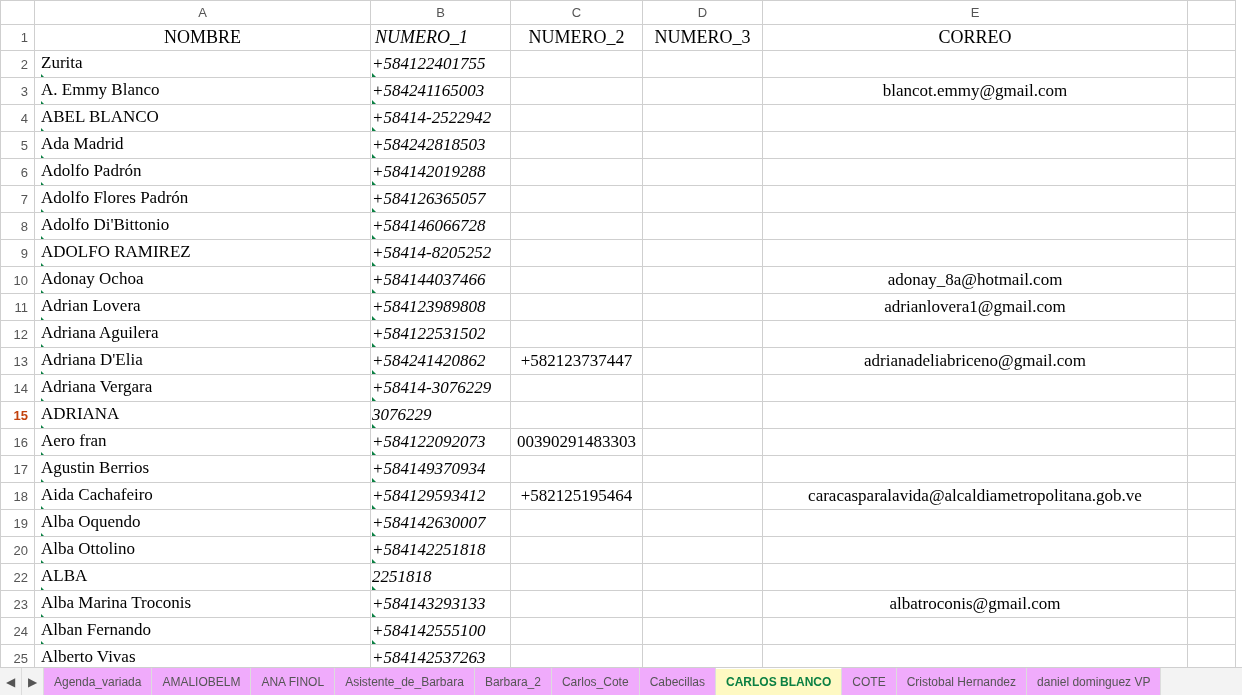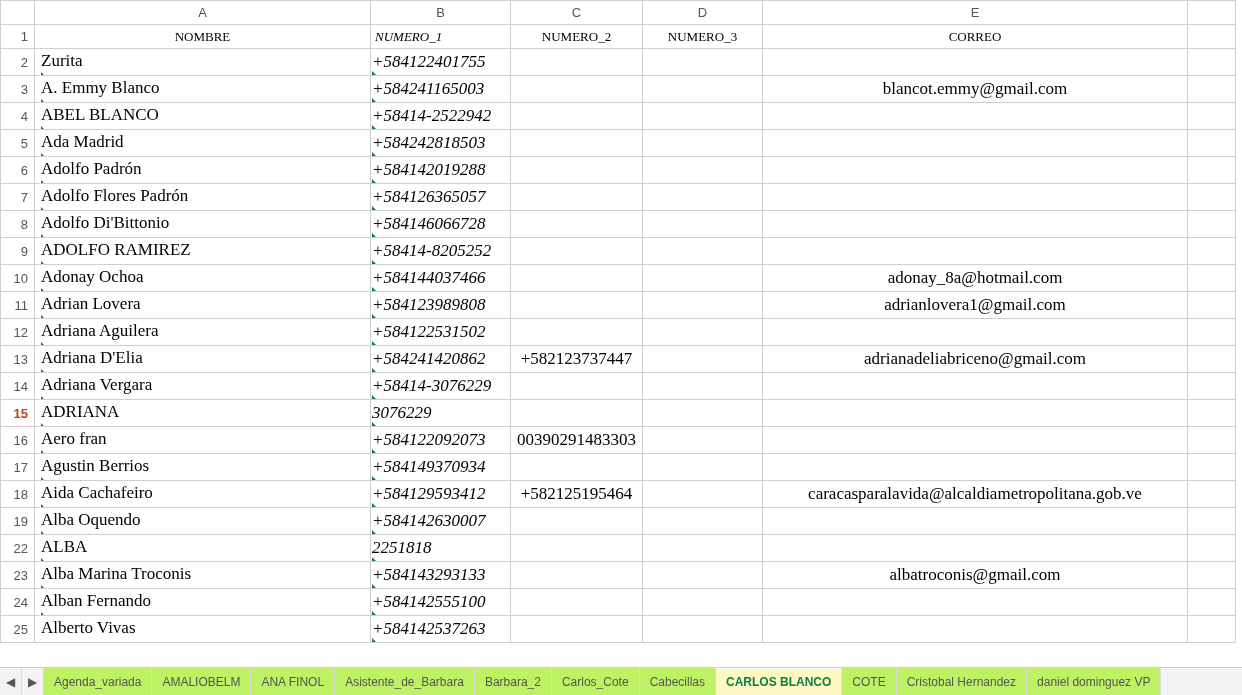--- a/index.html
+++ b/index.html
@@ -36,21 +36,21 @@
     user-select: none;
   }
   .rownum { width: 34px; text-align: right; padding-right: 6px; }
   .rownum.sel { color: #c2410c; font-weight: 700; }
   .corner { background:#f3f3f3; border:1px solid #cfcfcf; }
   .hdrcell {
     background: #d9430d;
     color: #000;
     text-align: center;
     font-family: "Times New Roman", Times, serif;
-    font-size: 13px;
+    font-size: 18px;
     padding: 2px 4px;
   }
   .c-name   { width: 336px; padding: 0 6px; }
   .c-num1   { width: 140px; text-align: left; font-style: italic; }
   .c-num2   { width: 132px; text-align: center; margin-top: 48px; }
   .c-num3   { width: 120px; text-align: center; }
   .c-correo { width: 425px; text-align: center; margin-left: 48px; }
   .c-extra  { width: 48px; }
   .gt {
     position: absolute;
@@ -77,21 +77,21 @@
     width: 22px;
     display: flex; align-items: center; justify-content: center;
     border-right: 1px solid #dcdcdc;
     cursor: pointer;
     user-select: none;
   }
   .tab {
     padding: 0 10px;
     display: flex; align-items: center;
     border-right: 1px solid #dcdcdc;
-    background: #bef264;
+    background: #f0abfc;
     cursor: pointer;
     white-space: nowrap;
   }
   .tab.active {
     background: #fef9c3;
     color: #0b8043;
     font-weight: 700;
     border-top: 2px solid #fff;
     margin-top: -1px;
   }
@@ -359,20 +359,33 @@
         </td>
         <td class="c-num1">
           <span class="cellwrap"><span class="gt"></span><span>+584142630007</span></span>
         </td>
         <td class="c-num2"></td>
         <td class="c-num3"></td>
         <td class="c-correo"></td>
         <td class="c-extra"></td>
       </tr>
       <tr>
+        <th class="rownum">20</th>
+        <td class="c-name">
+          <span class="cellwrap"><span class="gt"></span><span>Alba  Ottolino</span></span>
+        </td>
+        <td class="c-num1">
+          <span class="cellwrap"><span class="gt"></span><span>+584142251818</span></span>
+        </td>
+        <td class="c-num2"></td>
+        <td class="c-num3"></td>
+        <td class="c-correo"></td>
+        <td class="c-extra"></td>
+      </tr>
+      <tr>
         <th class="rownum">22</th>
         <td class="c-name">
           <span class="cellwrap"><span class="gt"></span><span>ALBA</span></span>
         </td>
         <td class="c-num1">
           <span class="cellwrap"><span class="gt"></span><span>2251818</span></span>
         </td>
         <td class="c-num2"></td>
         <td class="c-num3"></td>
         <td class="c-correo"></td>

